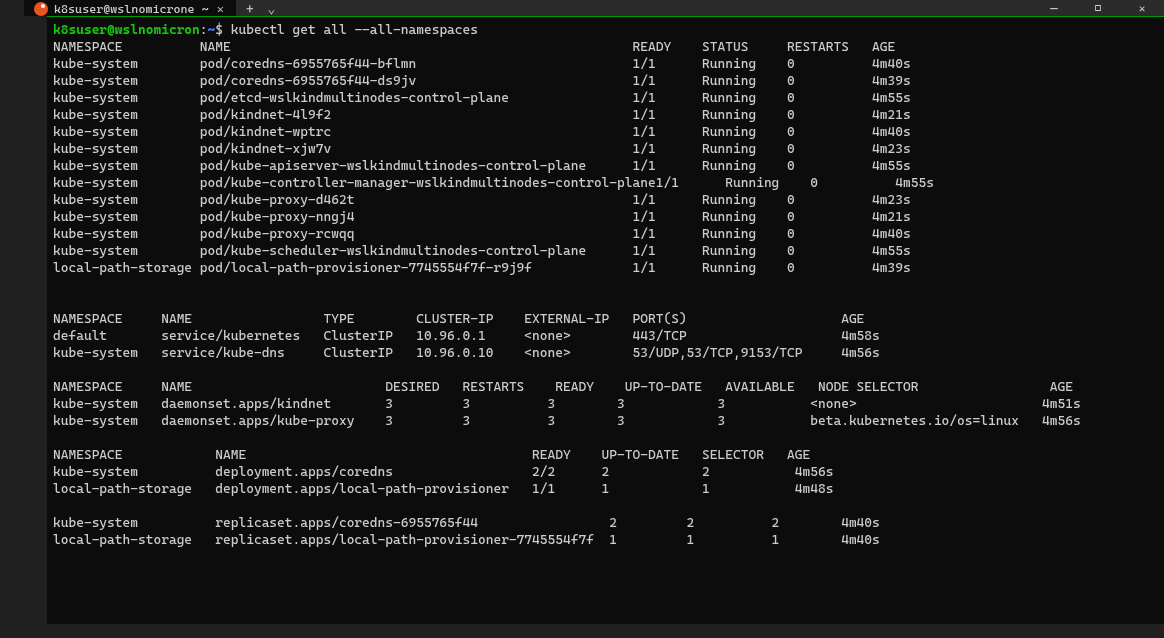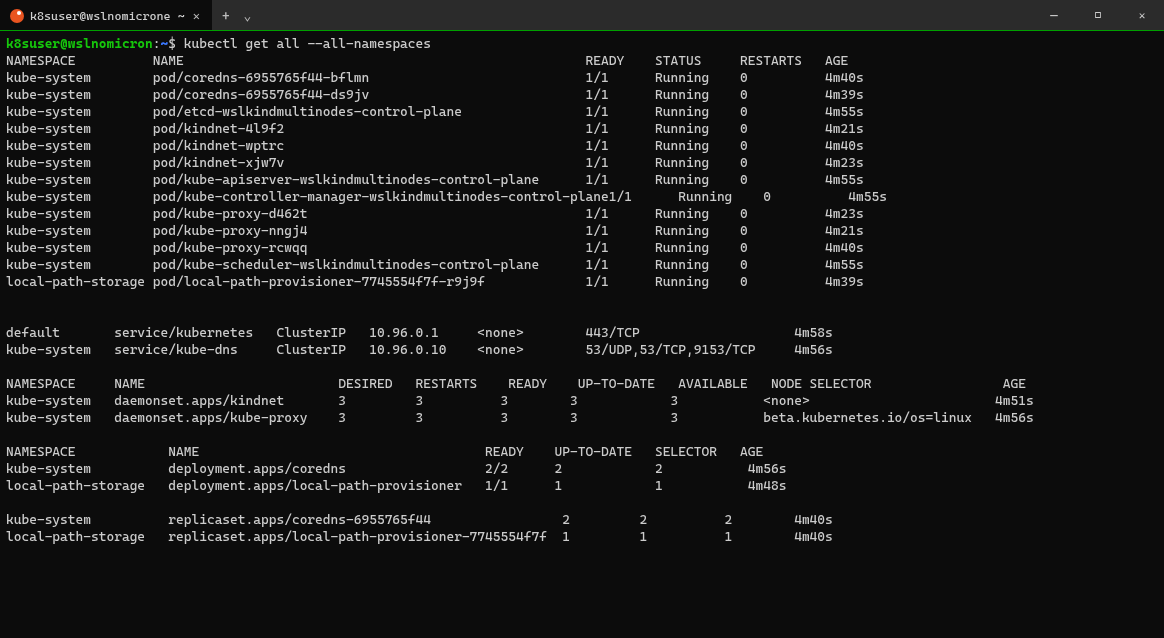--- a/index.html
+++ b/index.html
@@ -7,25 +7,26 @@
     padding: 0;
     background: #202020;
     font-family: "Cascadia Mono", "Consolas", "Menlo", monospace;
     font-size: 13px;
     color: #cccccc;
     width: 1164px;
     height: 638px;
     overflow: hidden;
   }
   .titlebar {
-    height: 30px;
+    height: 16px;
     background: #2b2b2b;
     display: flex;
     align-items: stretch;
     user-select: none;
+    margin-left: 24px;
   }
   .tab {
     display: flex;
     align-items: center;
     gap: 6px;
     padding: 0 10px;
     background: #0c0c0c;
     color: #cfcfcf;
     font-size: 12px;
     min-width: 140px;
@@ -79,20 +80,21 @@
     background: #0c0c0c;
     color: #cccccc;
     padding: 4px 6px;
     height: calc(638px - 30px);
     box-sizing: border-box;
     white-space: pre;
     line-height: 17px;
     letter-spacing: 0px;
     font-size: 13.2px;
     border-top: 1px solid #00a000;
+    margin-left: 47px;
   }
   .green { color: #16c60c; font-weight: bold; }
   .blue  { color: #3b78ff; font-weight: bold; }
   .white { color: #cccccc; }
   .head  { color: #cccccc; }
 </style>
 </head>
 <body>
 
 <div class="titlebar">
@@ -122,20 +124,21 @@
 kube-system        pod/kindnet-xjw7v                                       1/1      Running    0          4m23s
 kube-system        pod/kube-apiserver-wslkindmultinodes-control-plane      1/1      Running    0          4m55s
 kube-system        pod/kube-controller-manager-wslkindmultinodes-control-plane1/1      Running    0          4m55s
 kube-system        pod/kube-proxy-d462t                                    1/1      Running    0          4m23s
 kube-system        pod/kube-proxy-nngj4                                    1/1      Running    0          4m21s
 kube-system        pod/kube-proxy-rcwqq                                    1/1      Running    0          4m40s
 kube-system        pod/kube-scheduler-wslkindmultinodes-control-plane      1/1      Running    0          4m55s
 local-path-storage pod/local-path-provisioner-7745554f7f-r9j9f             1/1      Running    0          4m39s
 
 
+<span class="head">NAMESPACE     NAME                 TYPE        CLUSTER-IP    EXTERNAL-IP   PORT(S)                    AGE</span>
 default       service/kubernetes   ClusterIP   10.96.0.1     &lt;none&gt;        443/TCP                    4m58s
 kube-system   service/kube-dns     ClusterIP   10.96.0.10    &lt;none&gt;        53/UDP,53/TCP,9153/TCP     4m56s
 
 <span class="head">NAMESPACE     NAME                         DESIRED   RESTARTS    READY    UP-TO-DATE   AVAILABLE   NODE SELECTOR                 AGE</span>
 kube-system   daemonset.apps/kindnet       3         3          3        3            3           &lt;none&gt;                        4m51s
 kube-system   daemonset.apps/kube-proxy    3         3          3        3            3           beta.kubernetes.io/os=linux   4m56s
 
 <span class="head">NAMESPACE            NAME                                     READY    UP-TO-DATE   SELECTOR   AGE</span>
 kube-system          deployment.apps/coredns                  2/2      2            2           4m56s
 local-path-storage   deployment.apps/local-path-provisioner   1/1      1            1           4m48s

